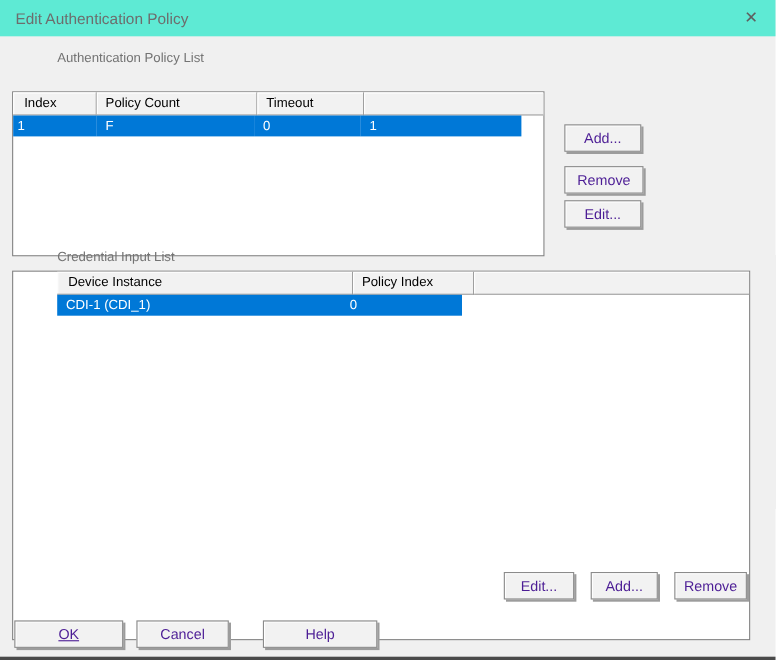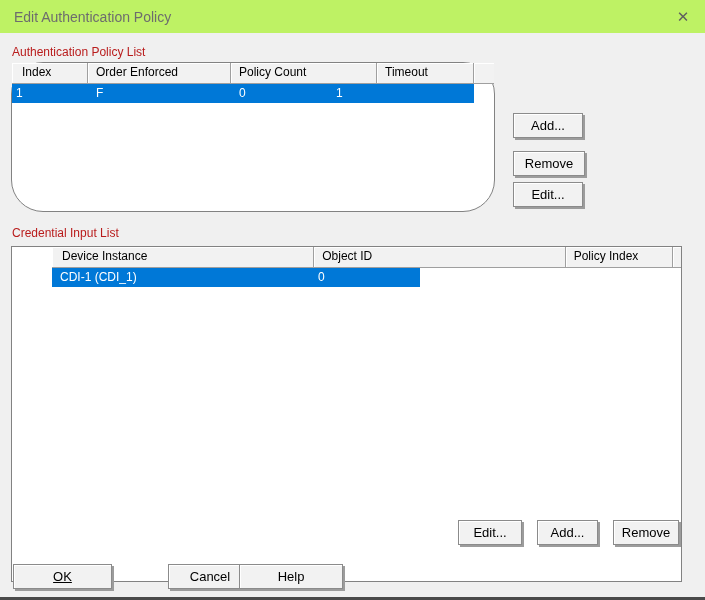--- a/index.html
+++ b/index.html
@@ -3,31 +3,31 @@
 <meta charset="utf-8">
 <style>
   html,body{margin:0;padding:0;}
   body{
     width:705px;height:600px;position:relative;overflow:hidden;
     background:#f0f0f0;
     font-family:"Liberation Sans","DejaVu Sans",sans-serif;
     -webkit-font-smoothing:none;
   }
   .titlebar{
-    position:absolute;left:0;top:0;width:705px;height:33px;background:#bef264;
+    position:absolute;left:0;top:0;width:705px;height:33px;background:#5eead4;
   }
   .title{
     position:absolute;left:14px;top:9px;font-size:14px;color:#6d6d6d;
   }
   .close{
     position:absolute;right:11px;top:6px;width:22px;height:22px;
     color:#5f5f5f;font-size:15px;line-height:22px;text-align:center;cursor:default;
   }
   .group-label{
-    position:absolute;font-size:12px;color:#b91c1c;
+    position:absolute;font-size:12px;color:#737373;margin-left:40px;
   }
   .listview{
     position:absolute;background:#ffffff;border:1px solid #828282;box-sizing:border-box;
   }
   .lv-header{display:flex;height:21px;}
   .hcell{
     box-sizing:border-box;height:21px;line-height:19px;font-size:12px;color:#000;
     background:#f2f2f2;border-right:1px solid #9f9f9f;border-bottom:1px solid #9f9f9f;
     box-shadow:inset 1px 1px 0 #ffffff;
     padding-left:8px;white-space:nowrap;overflow:hidden;
@@ -39,42 +39,41 @@
   .cell{
     box-sizing:border-box;height:19px;line-height:18px;font-size:12px;color:#000;
     padding-left:8px;white-space:nowrap;overflow:hidden;
   }
   .cell.first{padding-left:4px;}
   .btn{
     position:absolute;box-sizing:border-box;
     background:#f2f2f2;border:1px solid #8b8b8b;
     box-shadow:inset 1px 1px 0 #ffffff,2px 2px 0 #9c9c9c;
     font-family:"Liberation Sans","DejaVu Sans",sans-serif;
-    font-size:13px;color:#000000;text-align:center;padding:0;cursor:default;
+    font-size:13px;color:#4c1d95;text-align:center;padding:0;cursor:default;
   }
   .bottom-strip{
     position:absolute;left:0;top:597px;width:705px;height:3px;background:#4a4a4a;
   }
 </style>
 </head>
 <body>
 
 <div>
 
   <div class="titlebar">
     <span class="title">Edit Authentication Policy</span>
     <span class="close">✕</span>
   </div>
 
   <div class="group-label" style="left:12px;top:45px;">Authentication Policy List</div>
 
-  <div class="listview" style="left:11px;top:62px;width:484px;height:150px;border-radius:32px;">
+  <div class="listview" style="left:11px;top:83px;width:484px;height:150px;">
     <div class="lv-header">
       <div class="hcell first" style="width:76px">Index</div>
-      <div class="hcell" style="width:143px">Order Enforced</div>
       <div class="hcell" style="width:146px">Policy Count</div>
       <div class="hcell" style="width:97px">Timeout</div>
       <div class="hcell filler"></div>
     </div>
     <div class="lv-row selected" style="width:462px">
       <div class="cell first" style="width:76px">1</div>
       <div class="cell" style="width:143px">F</div>
       <div class="cell" style="width:97px">0</div>
       <div class="cell" style="width:146px">1</div>
     </div>
@@ -82,32 +81,31 @@
 
   <button class="btn" style="left:513px;top:113px;width:70px;height:25px;">Add...</button>
   <button class="btn" style="left:513px;top:151px;width:72px;height:25px;">Remove</button>
   <button class="btn" style="left:513px;top:182px;width:70px;height:25px;">Edit...</button>
 
   <div class="group-label" style="left:12px;top:226px;">Credential Input List</div>
 
   <div class="listview" style="left:11px;top:246px;width:671px;height:336px;padding-left:40px;">
     <div class="lv-header">
       <div class="hcell first" style="width:269px">Device Instance</div>
-      <div class="hcell" style="width:258px">Object ID</div>
       <div class="hcell" style="width:110px">Policy Index</div>
       <div class="hcell filler"></div>
     </div>
     <div class="lv-row selected" style="width:637px">
       <div class="cell" style="width:258px">CDI-1 (CDI_1)</div>
       <div class="cell" style="width:110px">0</div>
     </div>
   </div>
 
   <button class="btn" style="left:458px;top:520px;width:64px;height:25px;">Edit...</button>
   <button class="btn" style="left:537px;top:520px;width:61px;height:25px;">Add...</button>
   <button class="btn" style="left:613px;top:520px;width:66px;height:25px;">Remove</button>
 
   <button class="btn" style="left:13px;top:564px;width:99px;height:25px;text-decoration:underline;">OK</button>
-  <button class="btn" style="left:124px;top:564px;width:84px;height:25px;margin-left:44px;">Cancel</button>
+  <button class="btn" style="left:124px;top:564px;width:84px;height:25px;">Cancel</button>
   <button class="btn" style="left:239px;top:564px;width:104px;height:25px;">Help</button>
 
   <div class="bottom-strip"></div>
 </div>
 
 </body></html>

